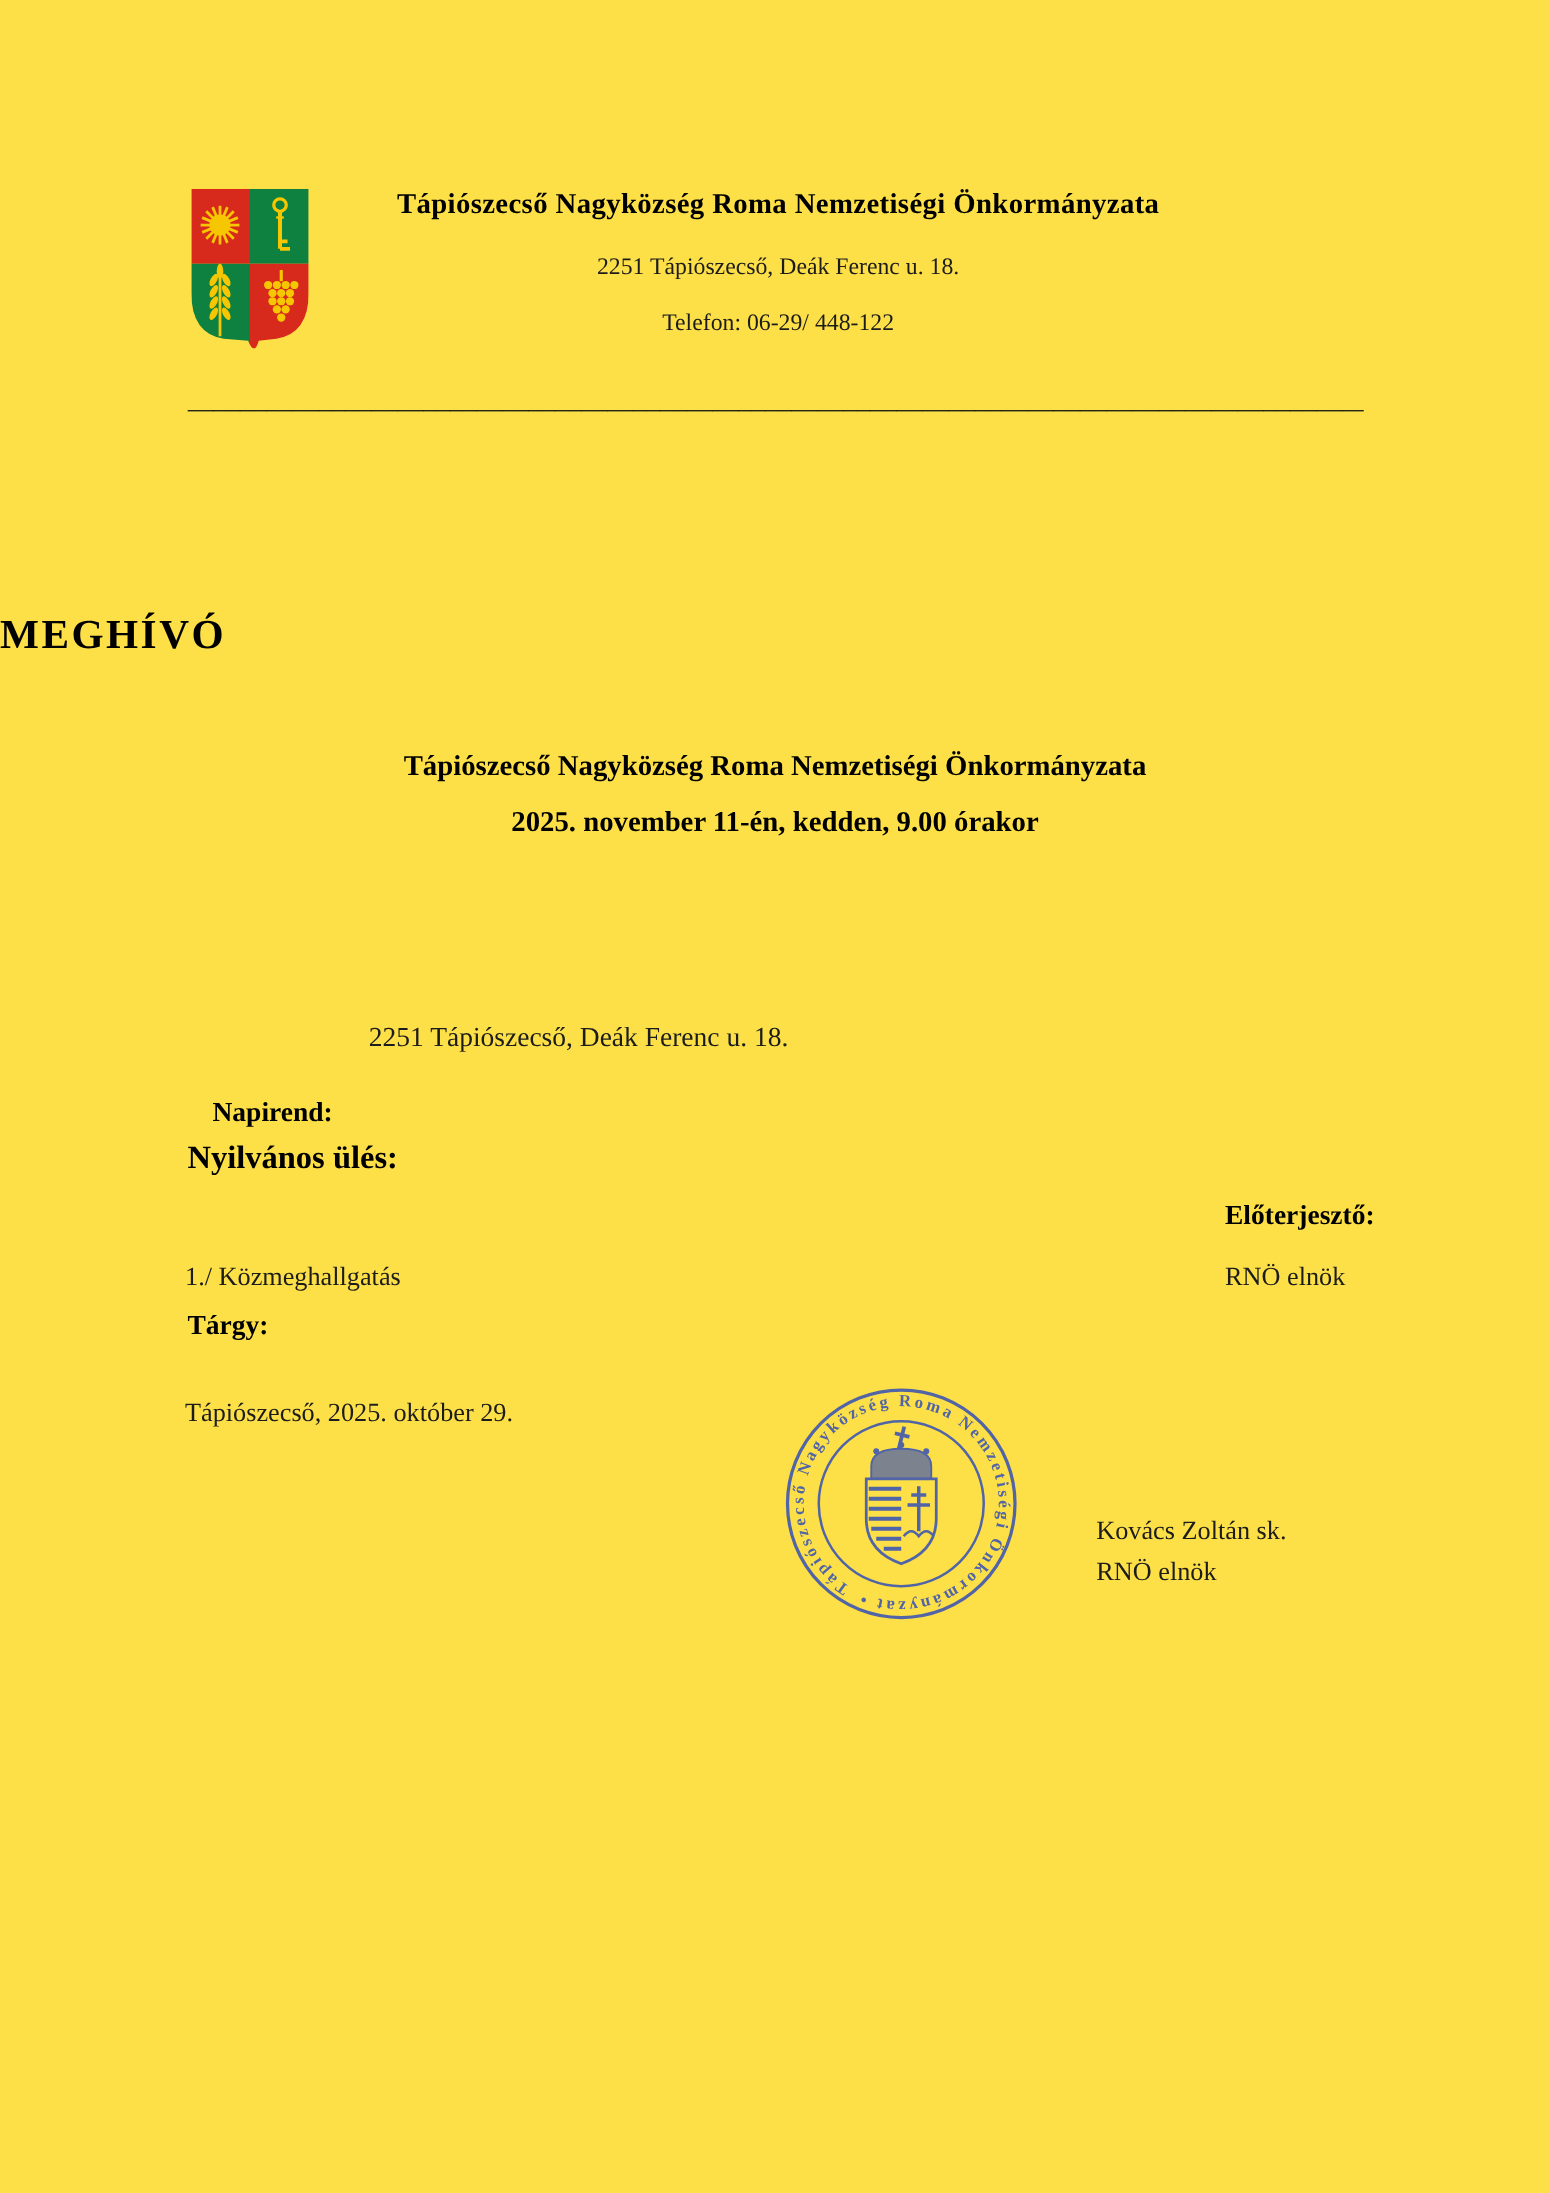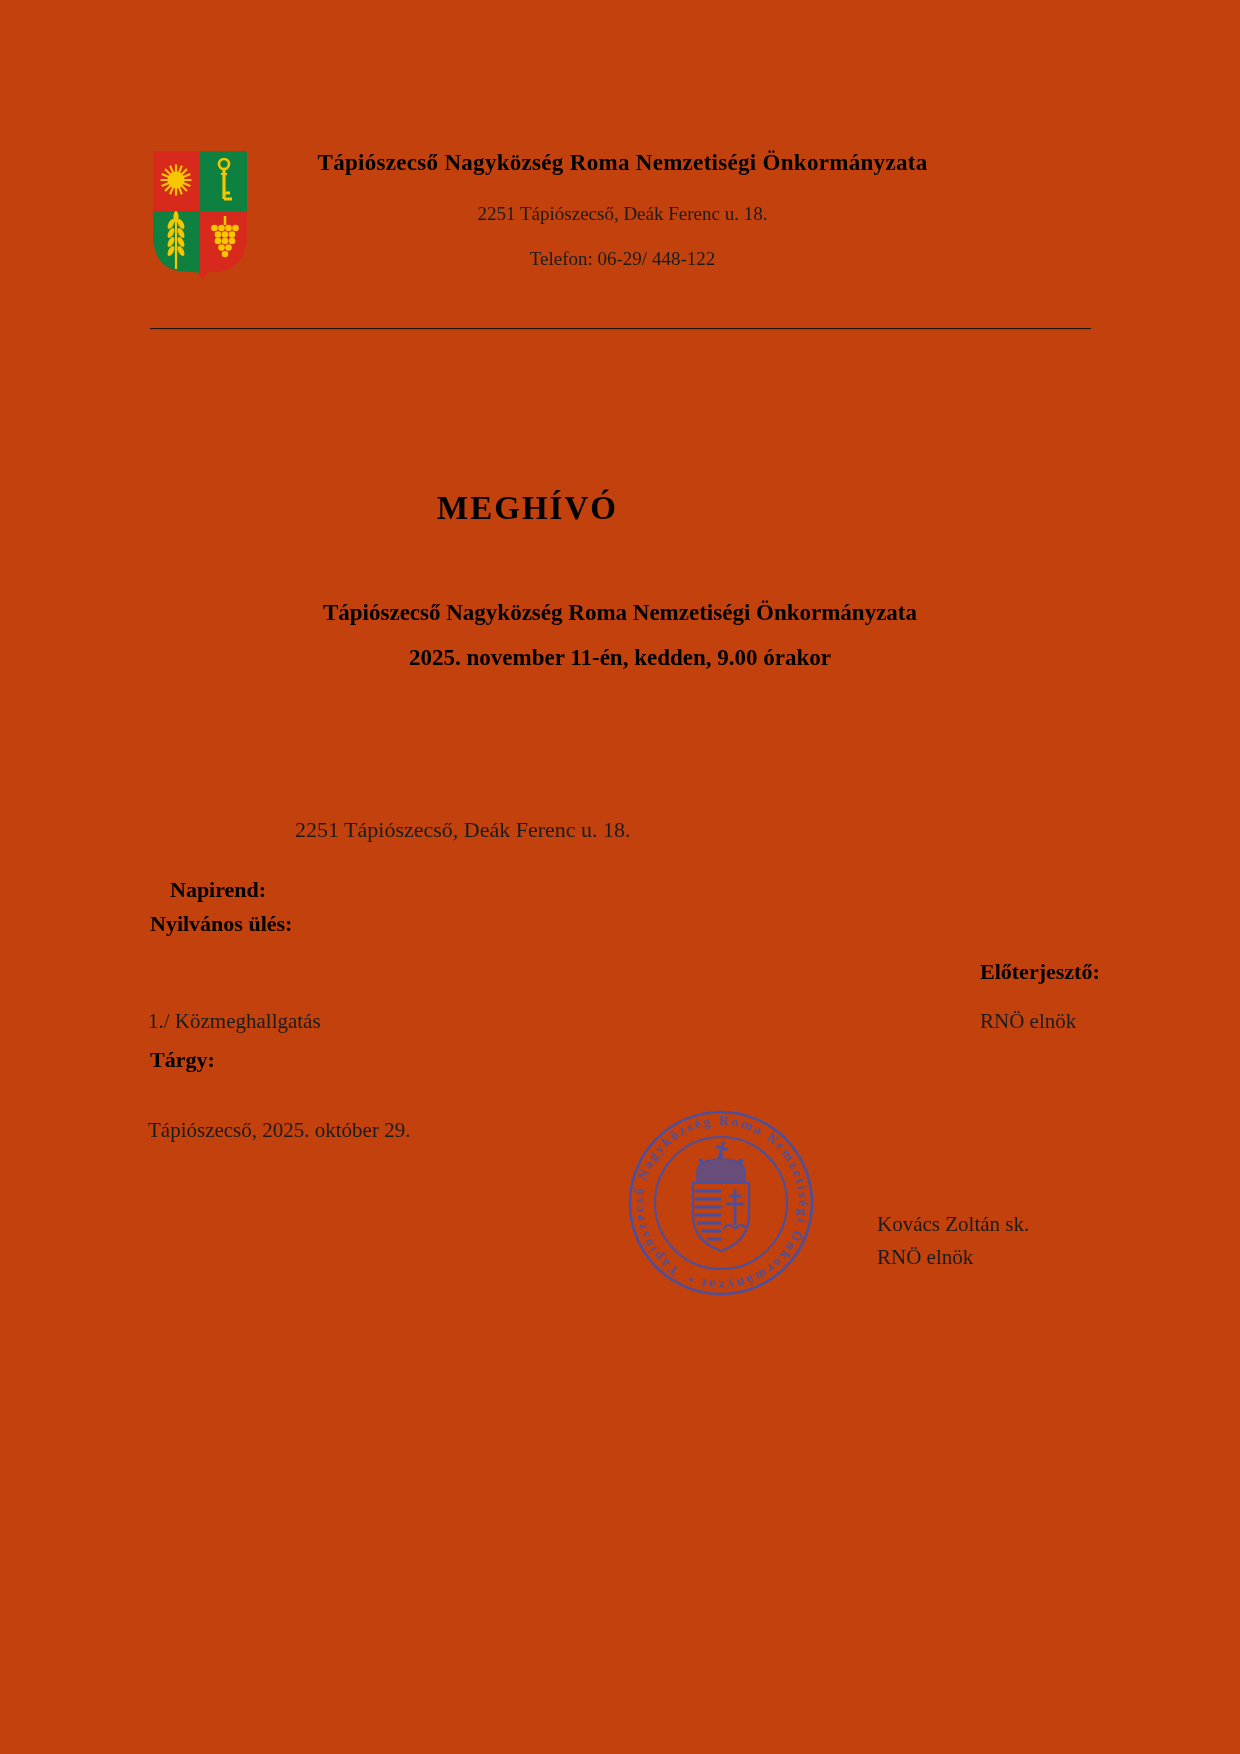--- a/index.html
+++ b/index.html
@@ -3,47 +3,47 @@
 <meta charset="utf-8">
 <style>
   :root{
     --ink:#3a53b4;
     --logo-red:#d8291d;
     --logo-green:#0e8040;
     --logo-gold:#f6c700;
   }
   html,body{margin:0;padding:0;background:#ffffff;}
   .page{
-    position:relative;width:1240px;height:1754px;background:#c2410c;
+    position:relative;width:1240px;height:1754px;background:#fde047;
     font-family:"Liberation Serif",serif;color:#1c1c1c;overflow:hidden;
   }
   .abs{position:absolute;}
   
   .logo{left:148px;top:148px;width:104px;height:136px;}
   .hdr-center{left:150px;width:945px;text-align:center;}
   .org-name{top:150px;font-size:23px;font-weight:bold;color:#000;letter-spacing:.3px;}
   .hdr-address{top:203px;font-size:19px;}
   .hdr-phone{top:248px;font-size:19px;}
   .divider{
     left:150px;top:303px;width:941px;height:32px;overflow:hidden;
     font-size:21px;line-height:32px;white-space:nowrap;color:#111;letter-spacing:0;
   }
   
-  .doc-title{left:0;top:490px;width:1055px;text-align:center;
+  .doc-title{left:0;top:490px;width:1055px;
     font-size:33px;font-weight:bold;color:#000;letter-spacing:2px;}
   
   .intro{left:0;top:590px;width:1240px;text-align:center;
     font-size:23px;font-weight:bold;color:#000;line-height:45px;}
   
   .venue-line1{left:148px;top:782px;font-size:22px;}
   .venue-label{font-weight:bold;color:#000;text-decoration:underline;text-underline-offset:4px;}
   .venue-line2{left:295px;top:817px;font-size:22px;}
   
   .napirend{left:150px;top:877px;font-size:22px;font-weight:bold;color:#000;margin-left:20px;}
-  .session{left:150px;top:911px;font-size:22px;font-weight:bold;color:#000;}
+  .session{left:150px;top:911px;font-size:26px;font-weight:bold;color:#000;}
   .presenter-label{left:980px;top:959px;font-size:22px;font-weight:bold;color:#000;}
   .targy{left:150px;top:999px;font-size:22px;font-weight:bold;color:#000;margin-top:48px;}
   .item-subject{left:148px;top:1009px;font-size:21px;}
   .item-presenter{left:980px;top:1009px;font-size:21px;}
   
   .dateline{left:148px;top:1118px;font-size:21px;}
   .stamp{left:621px;top:1103px;width:200px;height:200px;opacity:.88;}
   .signature{left:877px;top:1208px;width:195px;
     font-size:21px;line-height:33px;}
 </style>

